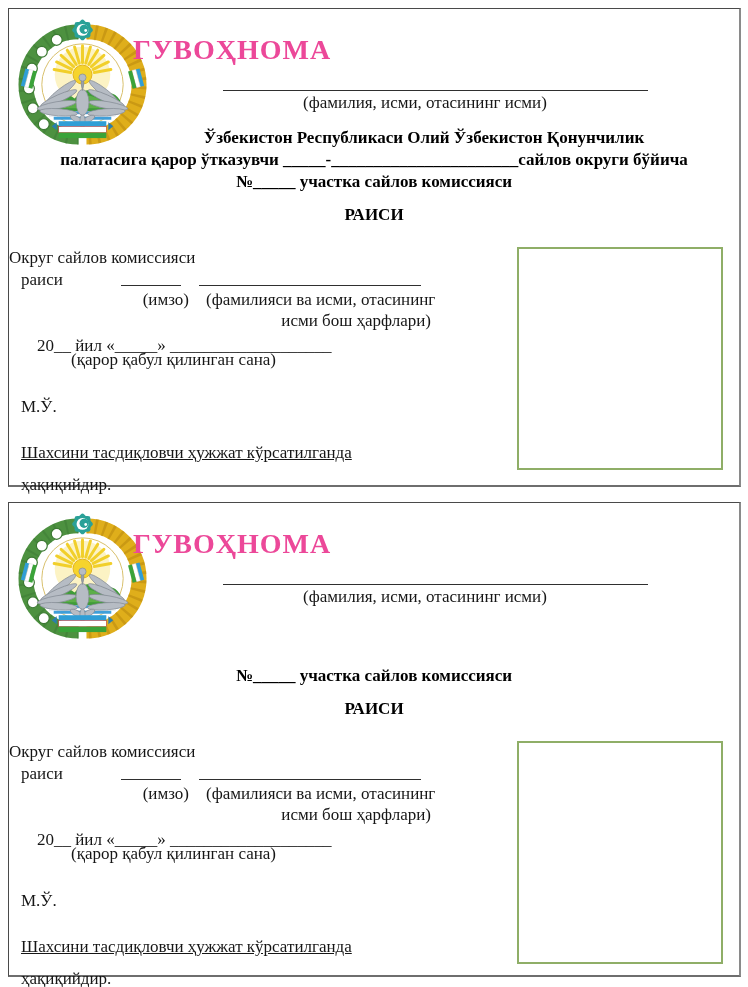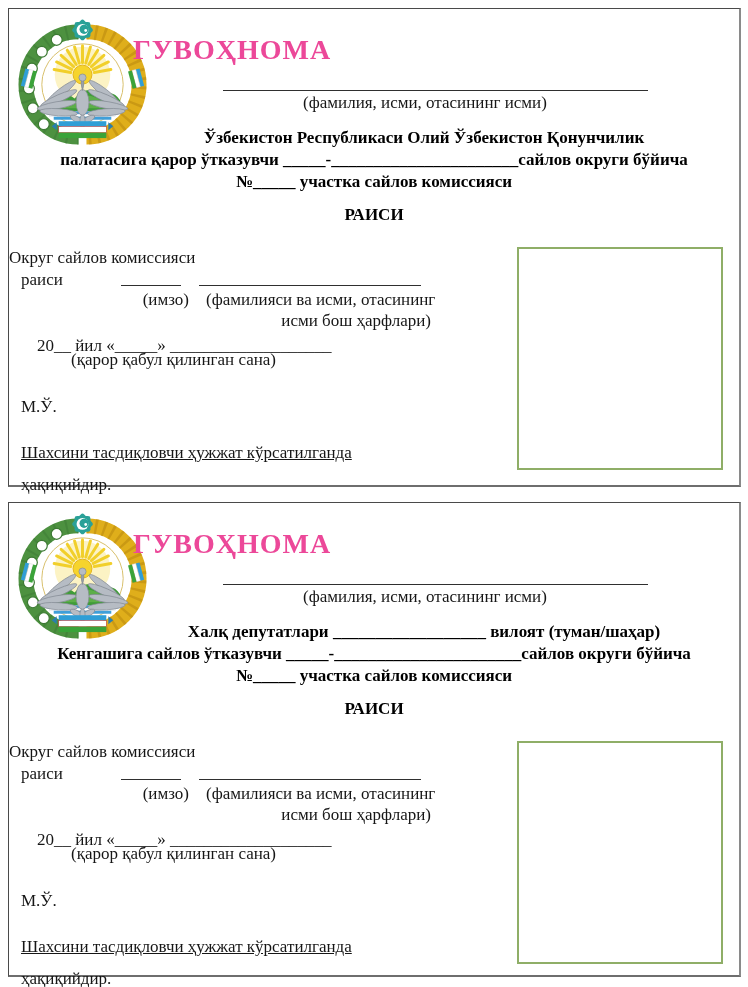--- a/index.html
+++ b/index.html
@@ -268,22 +268,20 @@
         <rect x="42" y="108.5" width="48" height="6" fill="#ffffff" stroke="#c23b3b" stroke-width="0.6"></rect>
         <rect x="42" y="114.5" width="48" height="5.5" fill="#3aa339"></rect>
       </g>
     </svg>
   </span>
 
   <h1 class="abs title">ГУВОҲНОМА</h1>
   <span class="abs name-underline"></span>
   <div class="abs name-caption bodytext">(фамилия, исми, отасининг исми)</div>
 
-  <div class="abs headline headline1">Халқ депутатлари __________________ вилоят (туман/шаҳар)</div>
-  <div class="abs headline headline2">Кенгашига сайлов ўтказувчи _____-______________________сайлов округи бўйича</div>
   <div class="abs headline headline3">№_____ участка сайлов комиссияси</div>
 
   <div class="abs raisi">РАИСИ</div>
 
   <div class="abs bodytext commission1">Округ сайлов комиссияси</div>
   <div class="abs bodytext commission2">раиси</div>
   <span class="abs sigline sigline-a"></span>
   <span class="abs sigline sigline-b"></span>
   <div class="abs bodytext imzo">(имзо)</div>
   <div class="abs bodytext famcap1">(фамилияси ва исми, отасининг</div>

